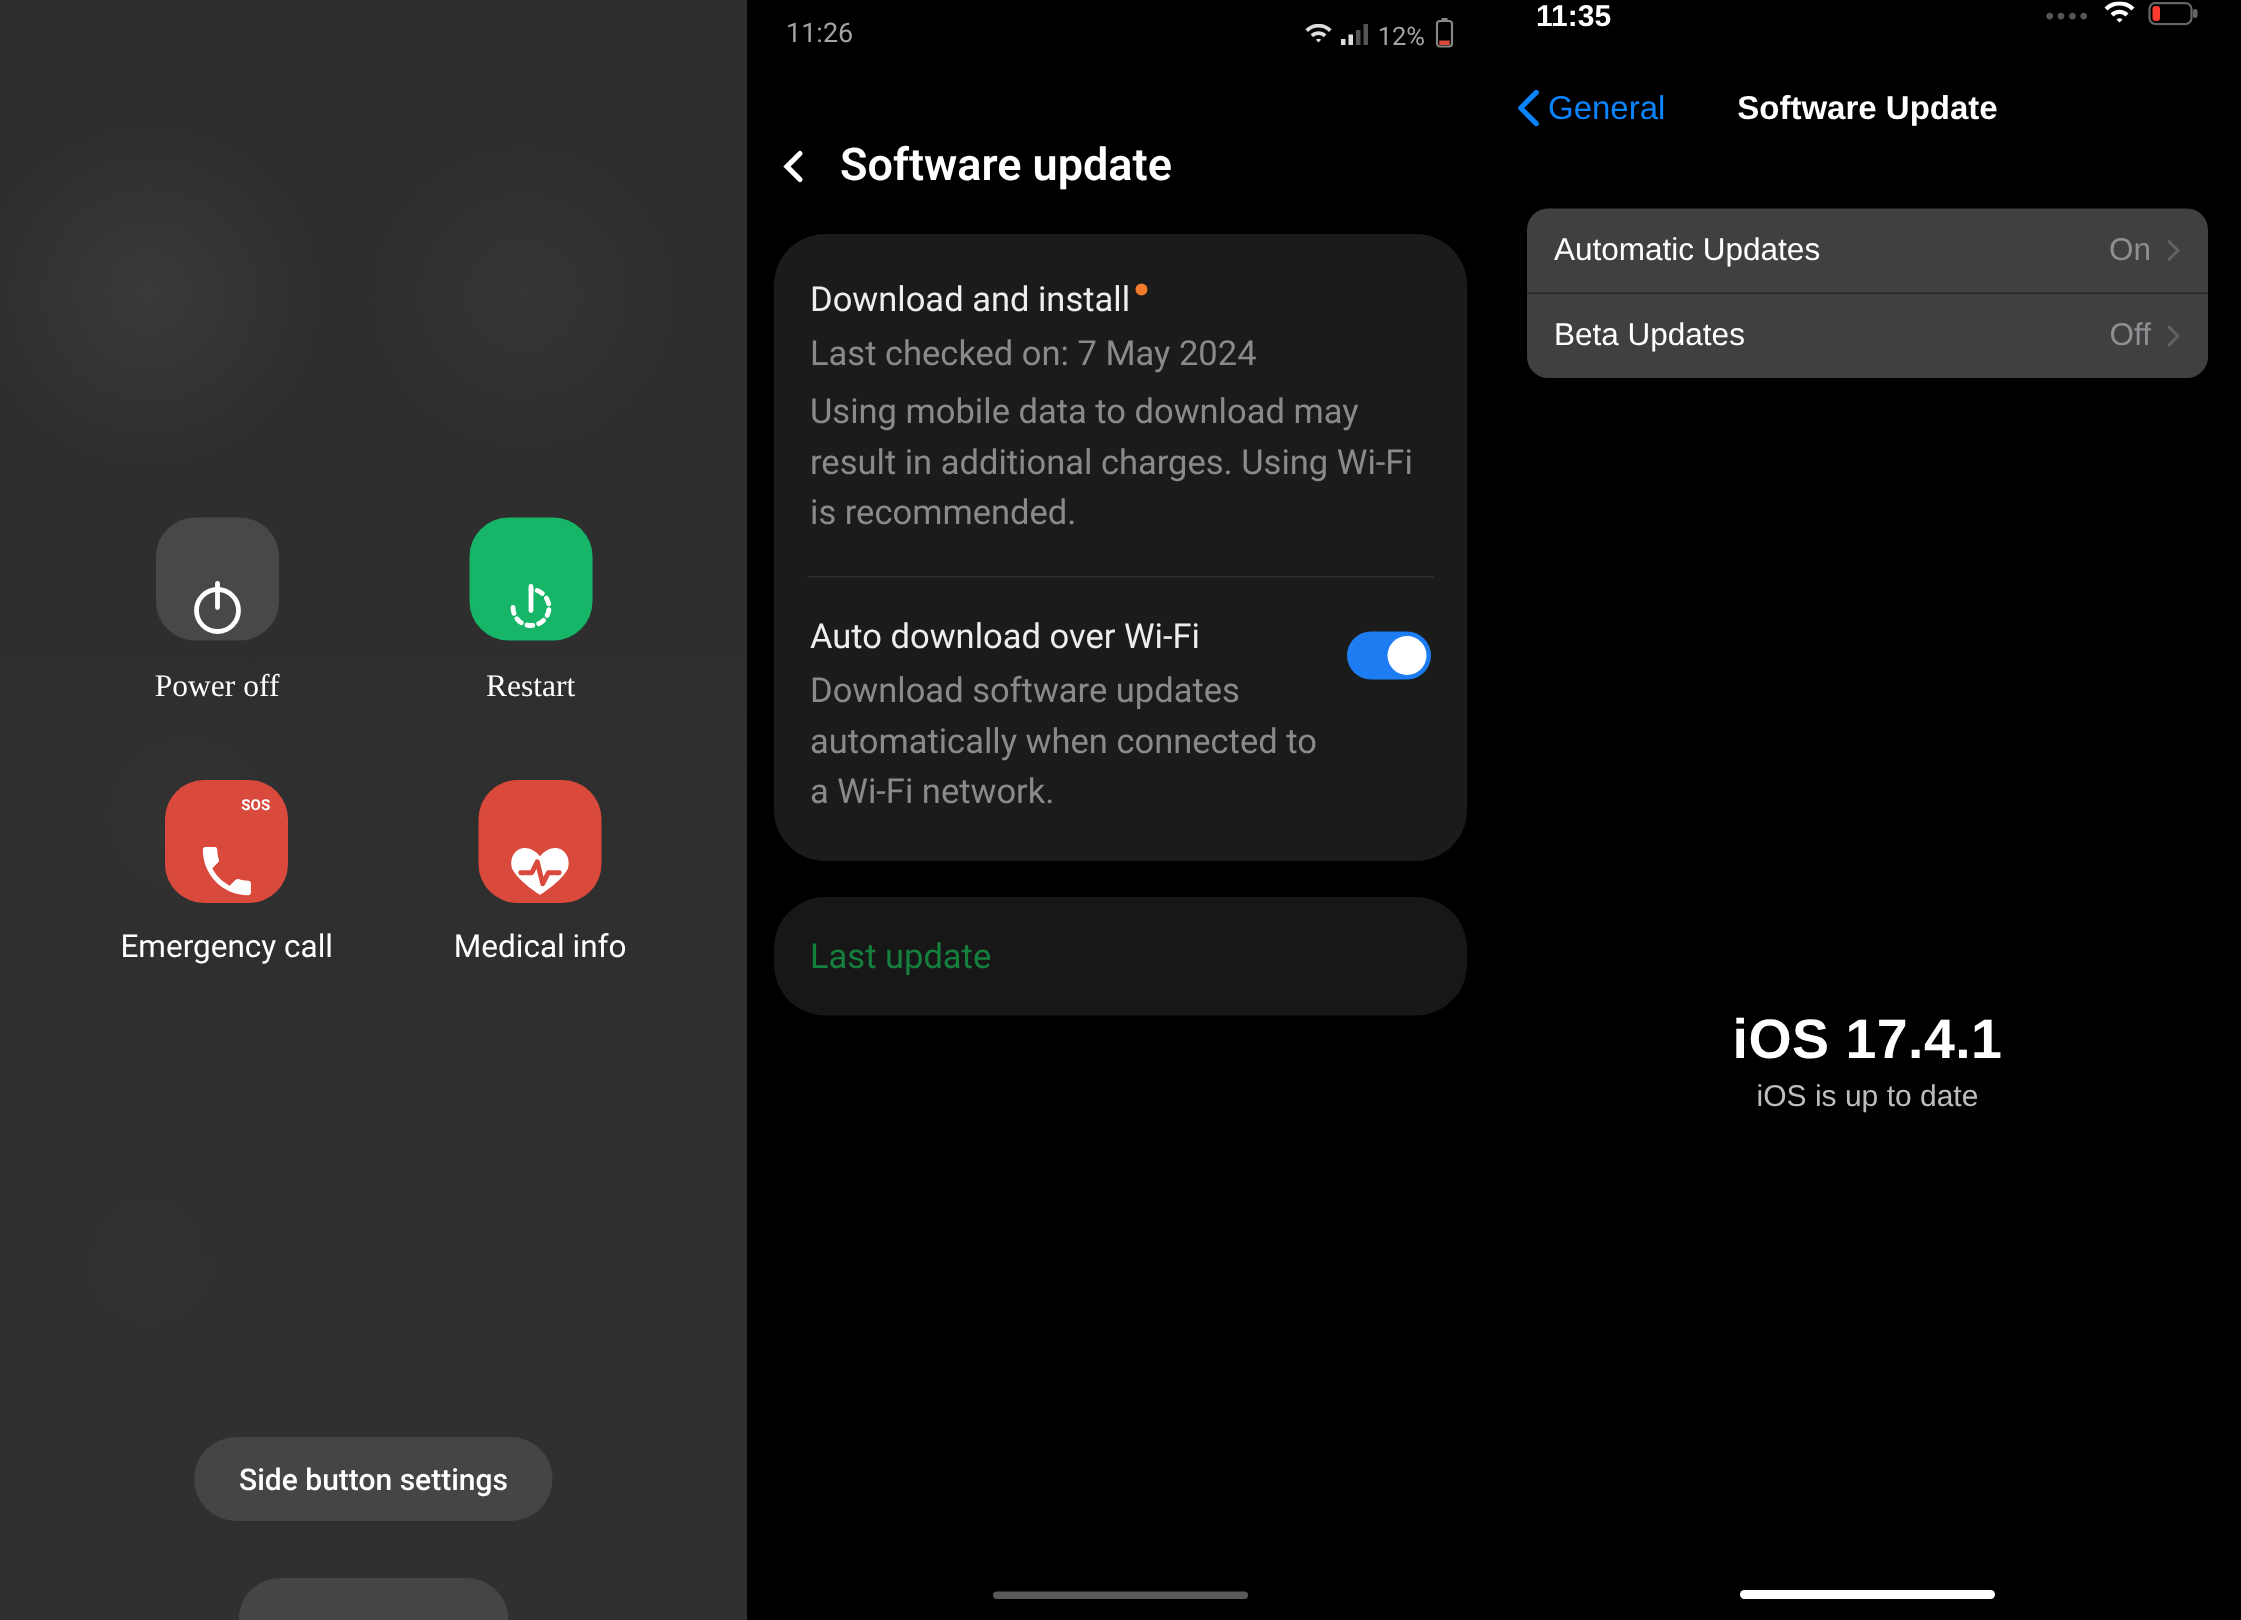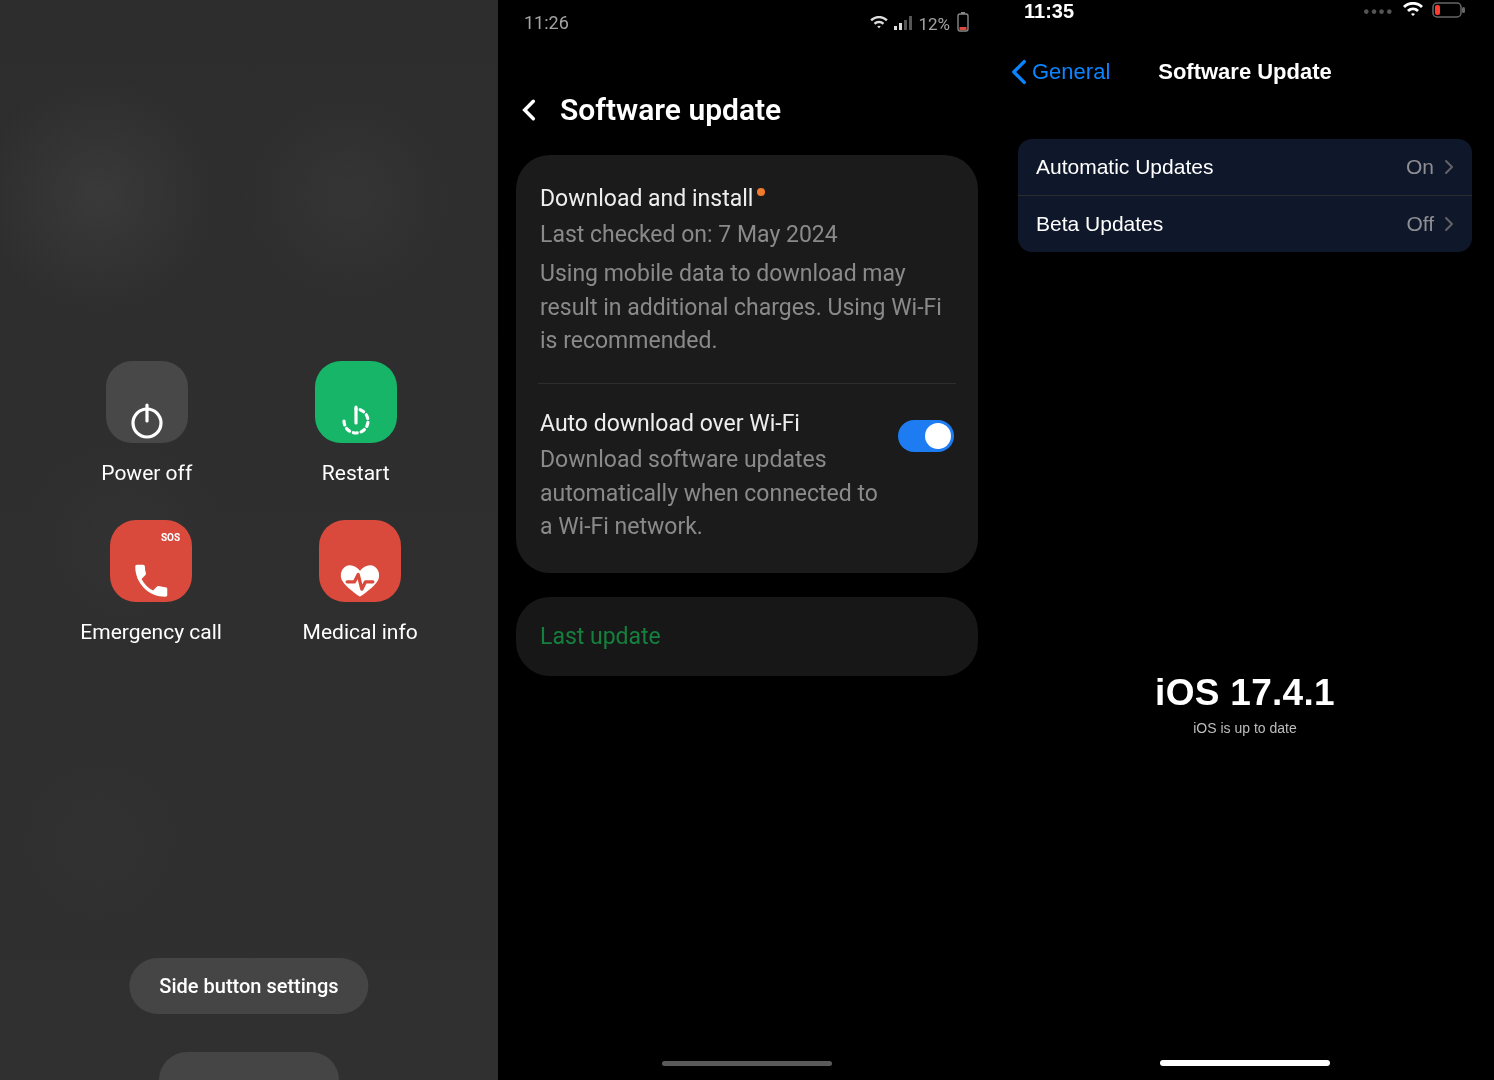--- a/index.html
+++ b/index.html
@@ -18,21 +18,21 @@
     height: 1080px;
     position: relative;
     background:
       radial-gradient(circle at 20% 18%, rgba(80,80,80,.35) 0, rgba(0,0,0,0) 120px),
       radial-gradient(circle at 70% 18%, rgba(70,70,70,.30) 0, rgba(0,0,0,0) 110px),
       radial-gradient(circle at 25% 50%, rgba(60,60,60,.28) 0, rgba(0,0,0,0) 100px),
       radial-gradient(circle at 20% 77%, rgba(55,55,55,.25) 0, rgba(0,0,0,0) 90px),
       linear-gradient(#2d2d2d,#303030);
   }
   .pm-row { position:absolute; width:100%; display:flex; justify-content:space-around; padding:0 40px; }
-  .pm-row.row1 { top:361px; }
+  .pm-row.row1 { top:345px;font-family:Liberation Serif, serif; }
   .pm-row.row2 { top:520px; }
   .pm-item { display:flex; flex-direction:column; align-items:center; cursor:pointer; }
   .pm-icon {
     width:82px; height:82px; border-radius:26px;
     display:flex; align-items:flex-end; justify-content:center;
   }
   .pm-icon.grey  { background:#484848; }
   .pm-icon.green { background:#17b568; }
   .pm-icon.red   { background:#d94a3d; }
   .pm-label { color:#fff; font-size:21px; margin-top:18px; font-weight:400; }
@@ -90,32 +90,32 @@
     font-family:-apple-system, "SF Pro Text", sans-serif;
   }
   .p3-status { display:flex; justify-content:space-between; align-items:center; padding:0 28px 0; font-size:20px; font-weight:600;}
   .p3-status-right { display:flex; align-items:center; gap:8px;}
   .dots { color:#555; letter-spacing:2px; font-size:16px;}
   .p3-nav { position:relative; margin-top:36px; height:40px;}
   .p3-back { position:absolute; left:14px; top:0; display:flex; align-items:center; gap:4px; color:#0a84ff; font-size:22px; cursor:pointer;}
   .p3-back svg { width:18px; height:26px; }
   .p3-navtitle { position:absolute; left:50%; transform:translateX(-50%); font-size:22px; font-weight:600;}
 
-  .ios-group { background:#0f172a; border-radius:14px; margin:40px 22px 0; overflow:hidden;}
+  .ios-group { background:#404040; border-radius:14px; margin:40px 22px 0; overflow:hidden;}
   .ios-row {
     display:flex; align-items:center; justify-content:space-between;
     padding:16px 18px; font-size:21px; cursor:pointer;
   }
   .ios-row + .ios-row { border-top:1px solid #2b2b2d; }
   .ios-row .right { display:flex; align-items:center; gap:10px; color:#8e8e93;}
   .chev-r { width:10px; height:16px; }
 
   .ios-center { text-align:center; margin-top:420px;}
   .ios-ver { font-size:37px; font-weight:700; letter-spacing:.3px;}
-  .ios-msg { font-size:14px; color:#bdbdbf; margin-top:6px;}
+  .ios-msg { font-size:20px; color:#bdbdbf; margin-top:6px;}
 
   .home-bar3 {
     position:absolute; bottom:14px; left:50%; transform:translateX(-50%);
     width:170px; height:6px; background:#fff; border-radius:4px;
   }
 
   
   .stroke-w { stroke:#fff; fill:none; stroke-width:3.2; stroke-linecap:round; }
 </style>
 </head>

